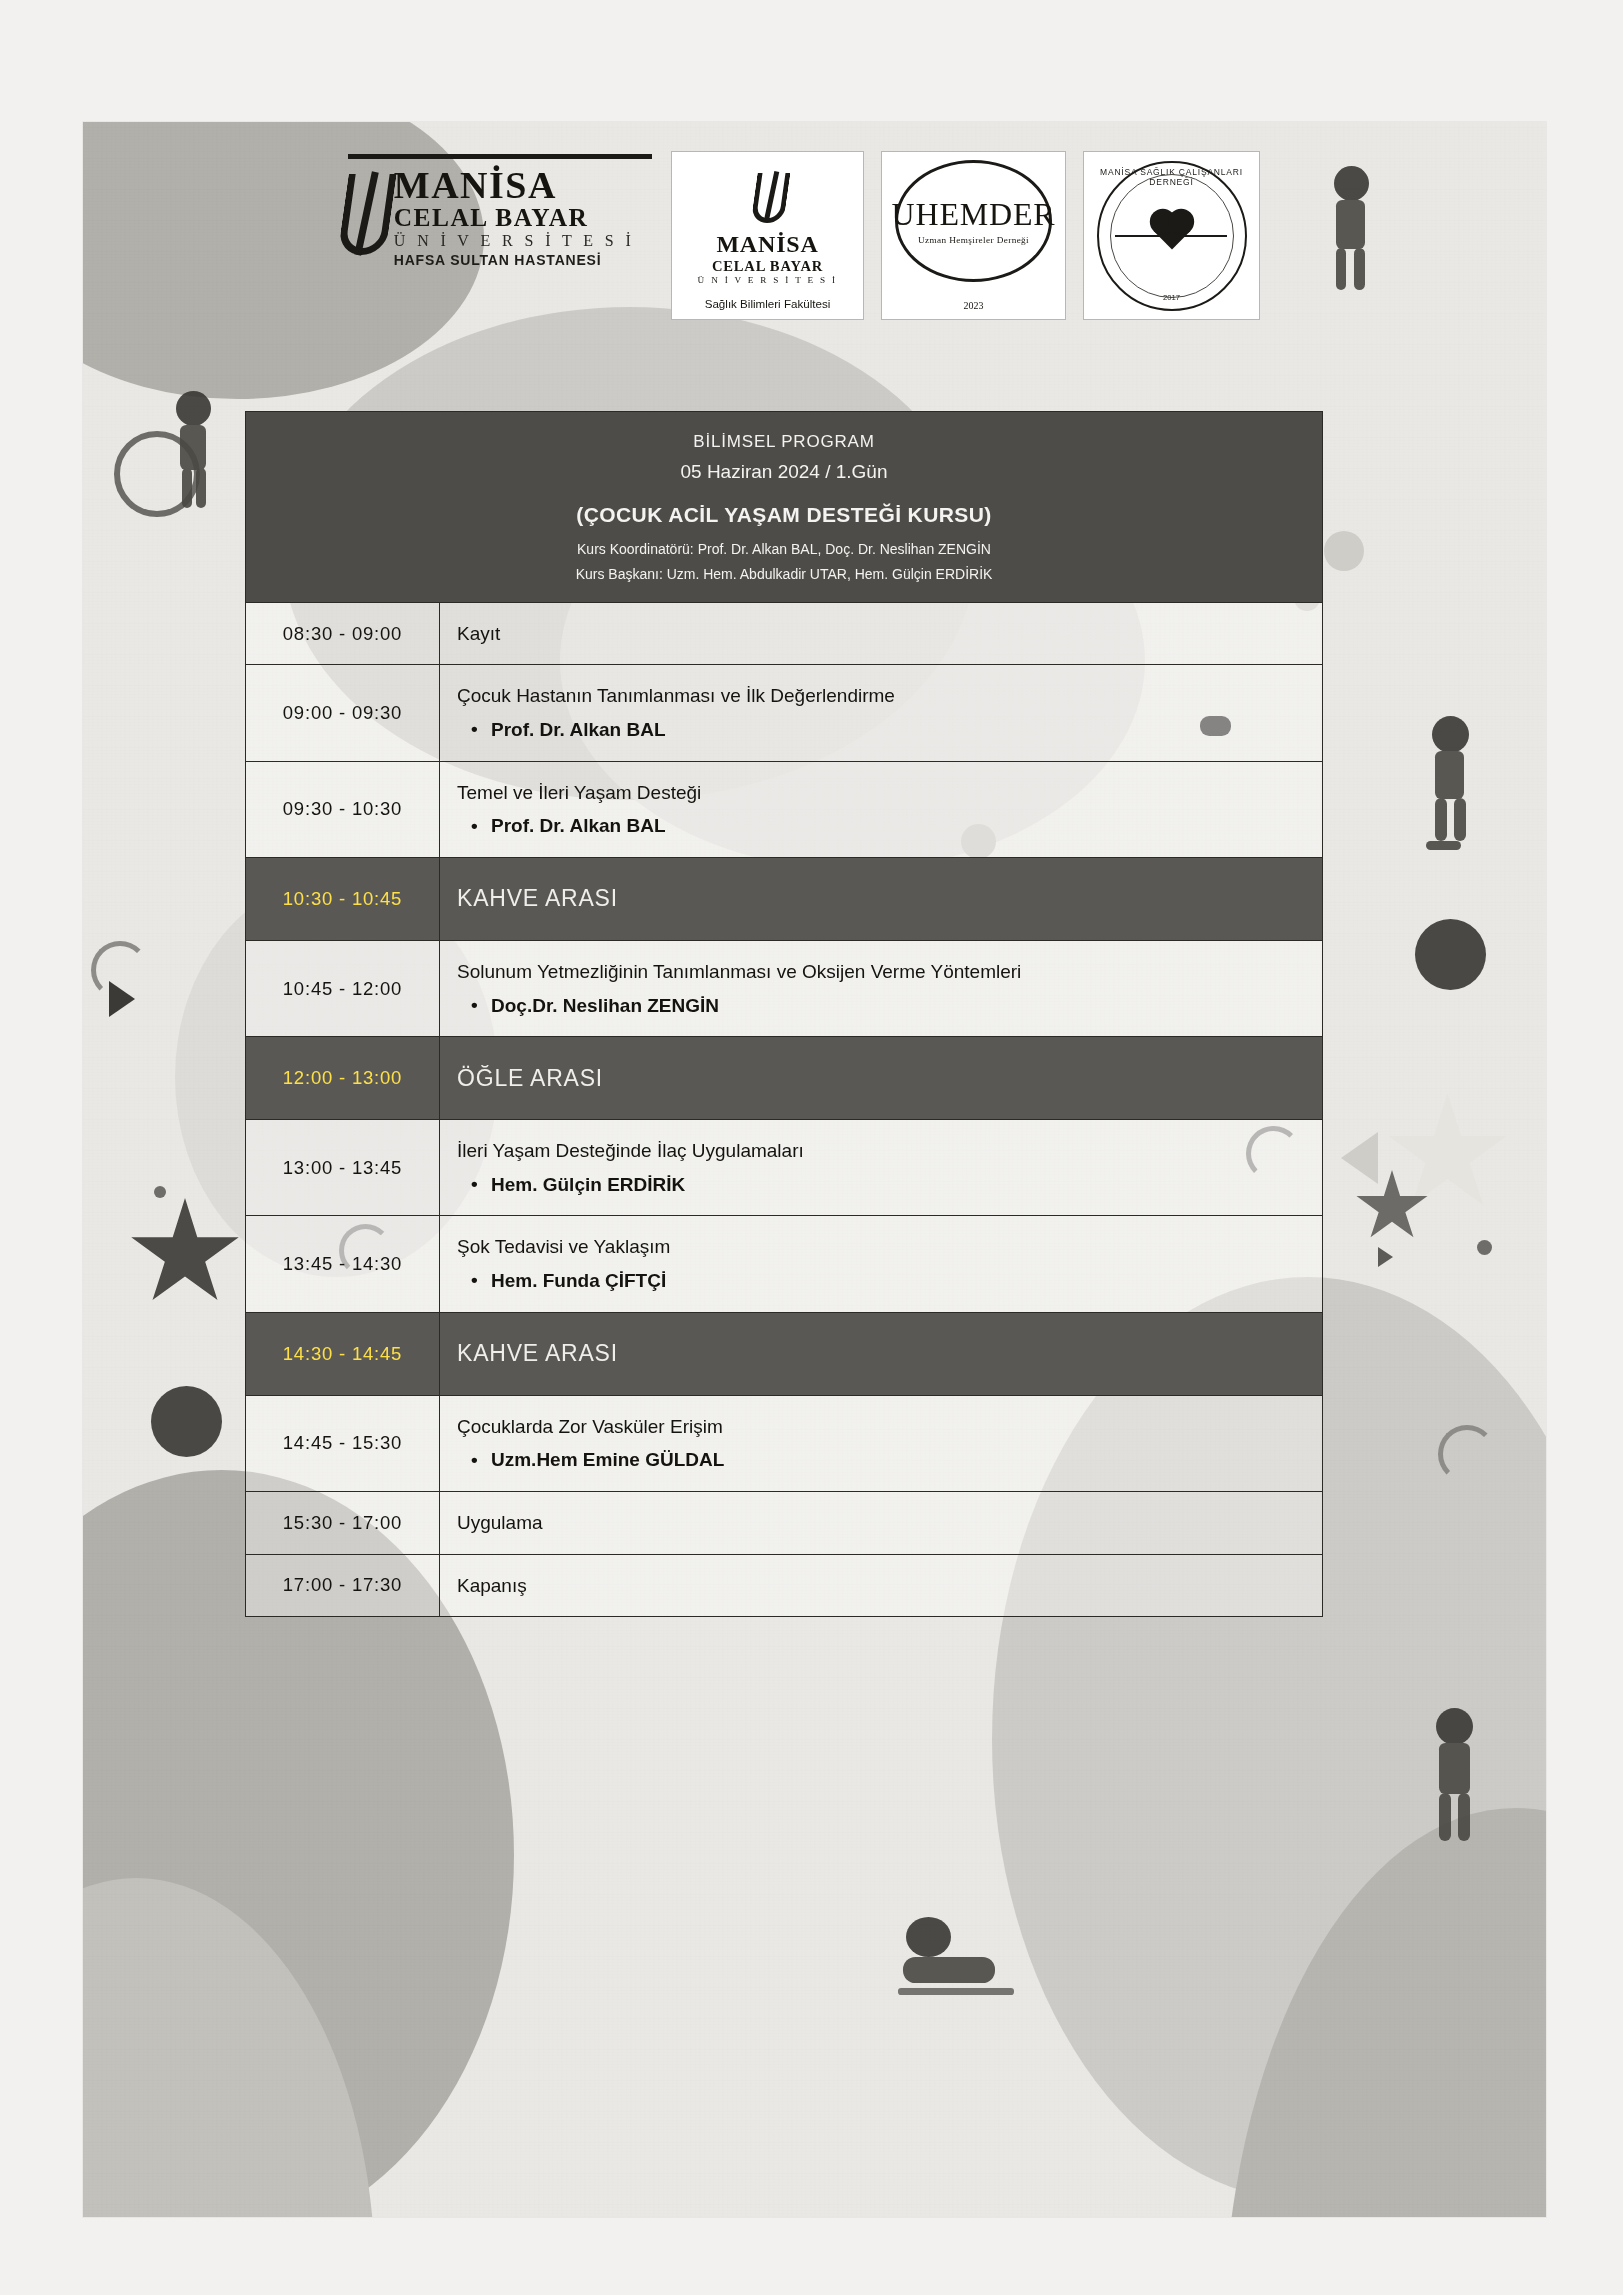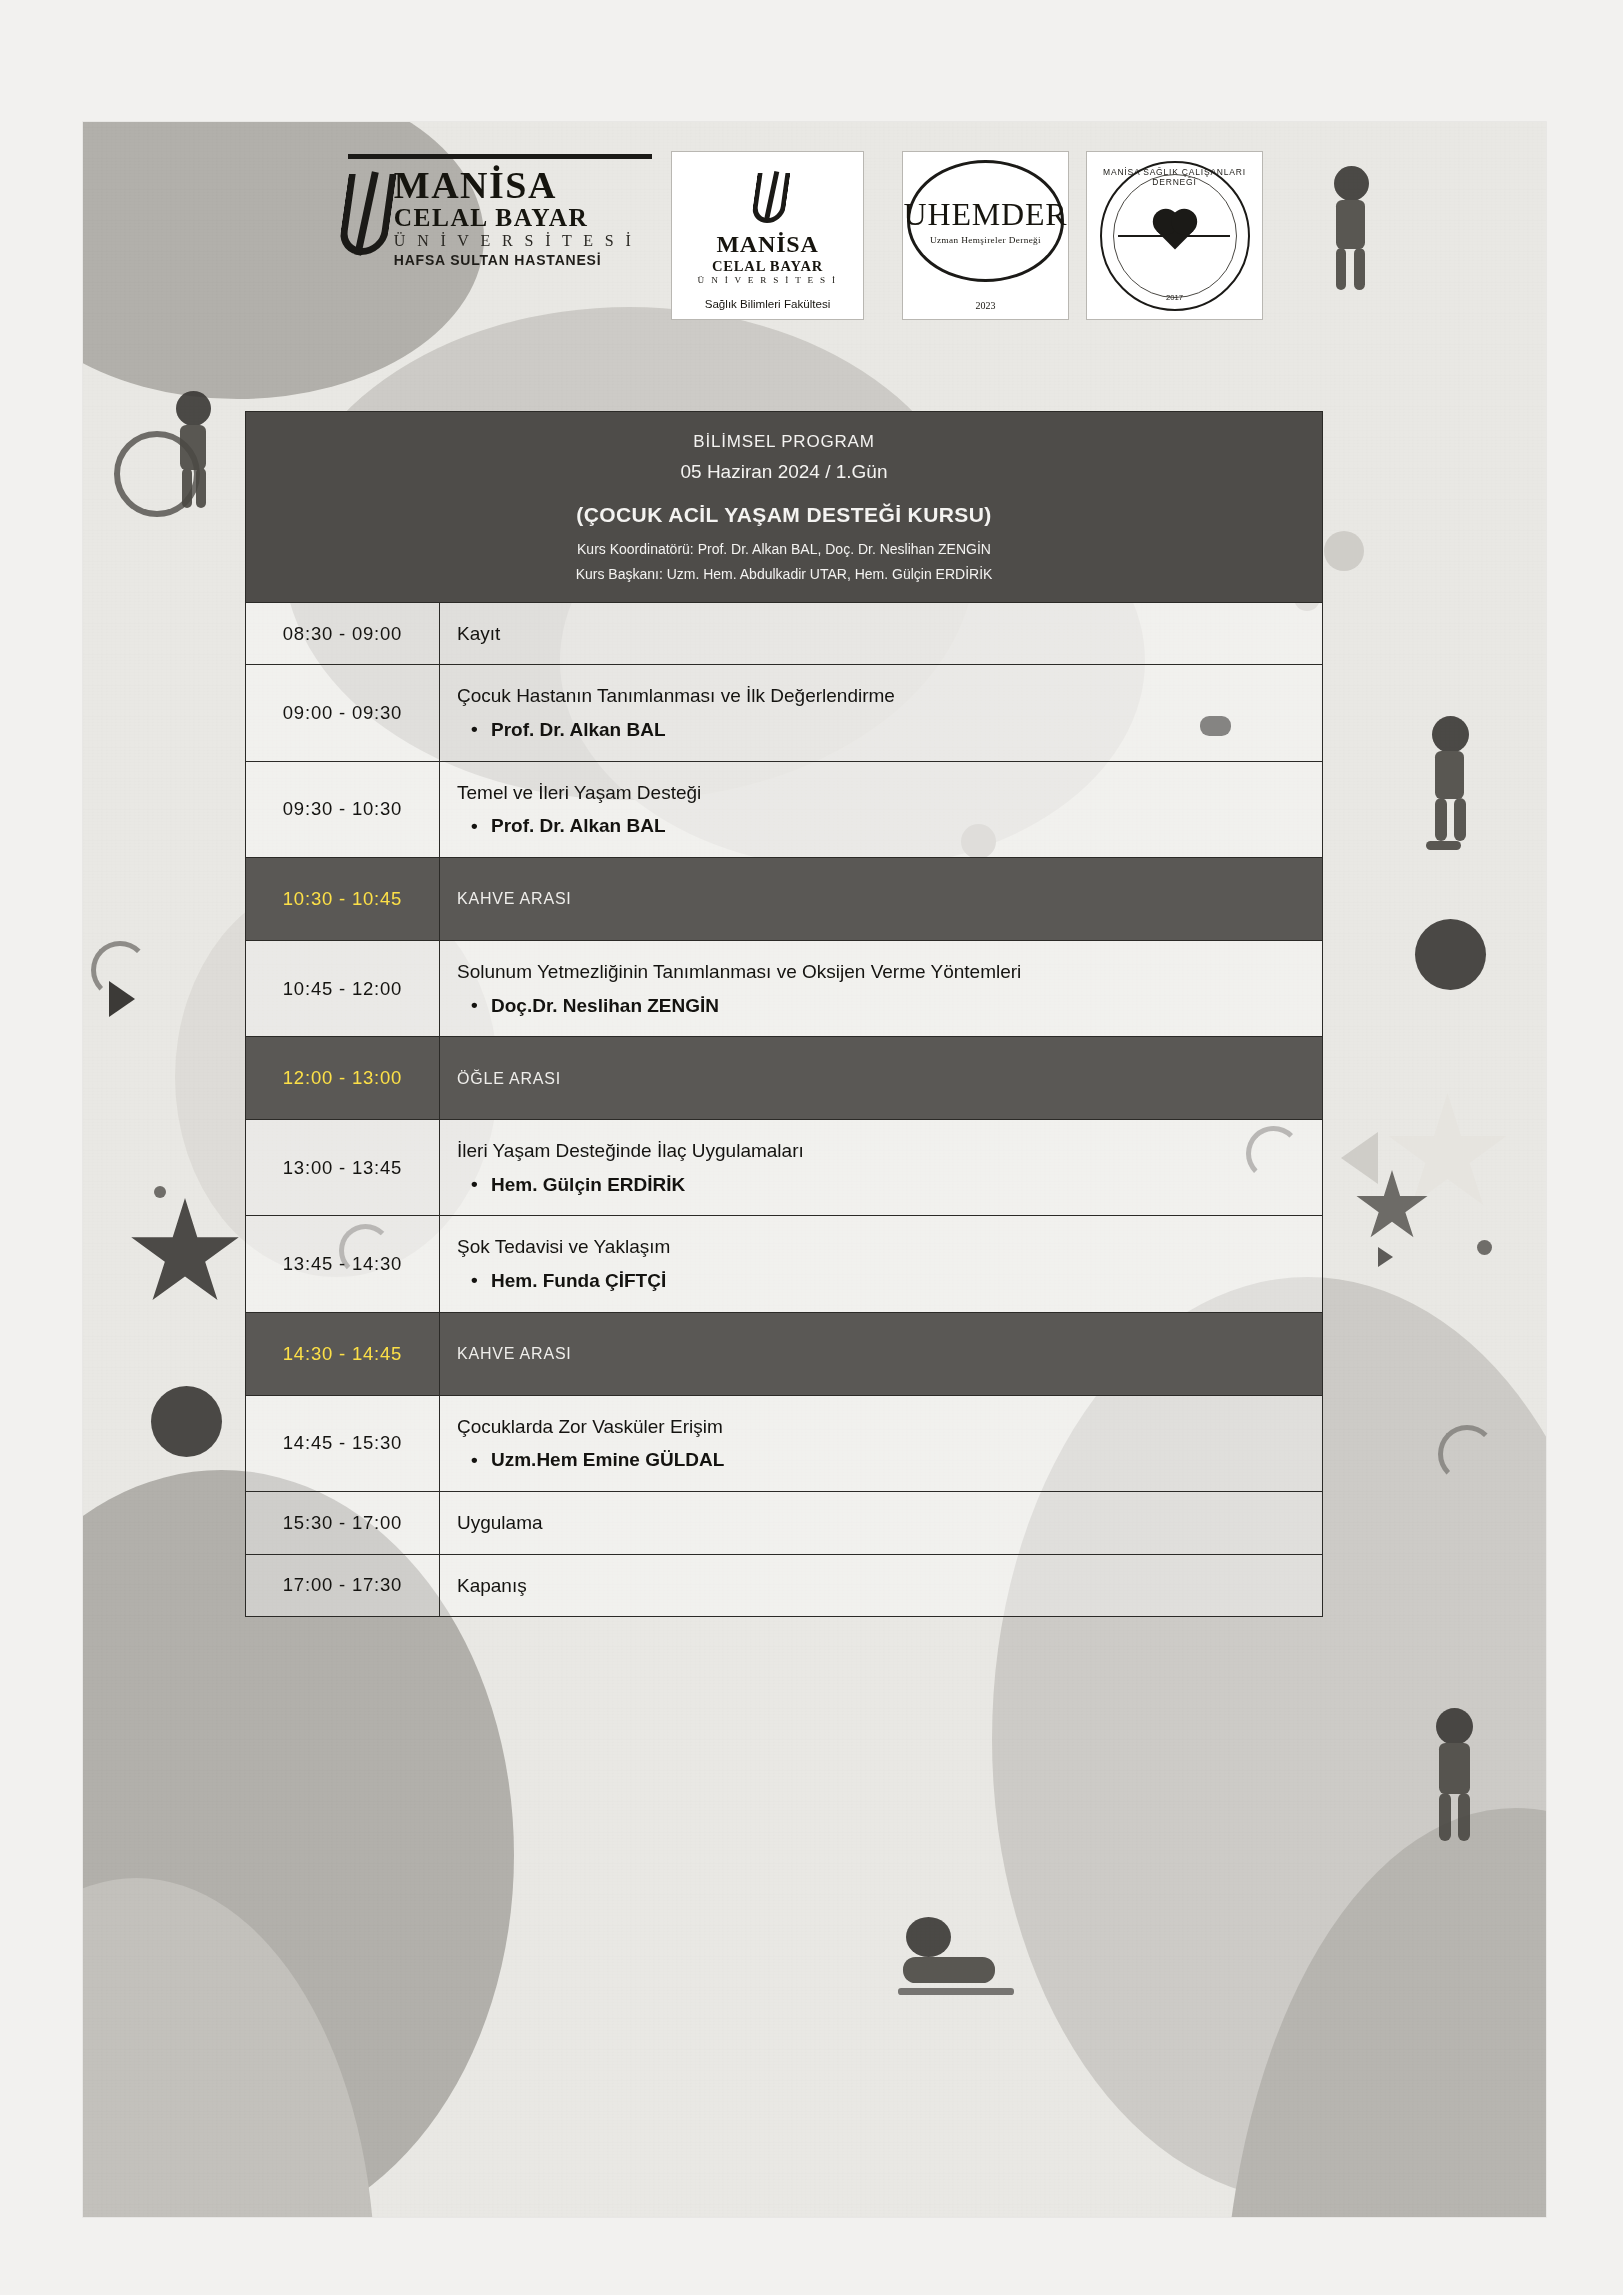--- a/index.html
+++ b/index.html
@@ -150,21 +150,21 @@
     content: "";
     position: absolute; left: 24px; top: 0;
     width: 5.4px; height: 51px; background: #1b1a17; transform: rotate(12deg);
   }
   .sbf-l1 { font-family: "Liberation Serif", serif; font-weight: bold; font-size: 24px; letter-spacing: 0.8px; }
   .sbf-l2 { font-family: "Liberation Serif", serif; font-weight: bold; font-size: 14.6px; letter-spacing: 0.8px; }
   .sbf-l3 { font-family: "Liberation Serif", serif; font-size: 9.2px; letter-spacing: 2.3px; }
   .sbf-l4 { font-family: "Liberation Sans", sans-serif; font-weight: normal; font-size: 11.6px; margin-top: 12.3px; }
 
   .logo-uhemder {
-    width: 167px; height: 169px; margin-left: 21px;
+    width: 185px; height: 169px;
   }
   .uhem-circle {
     width: 151px; height: 116px;
     border: 3.1px solid #1b1a17;
     border-radius: 50%;
     display: flex; flex-direction: column;
     align-items: center; justify-content: center;
   }
   .uhem-l1 { font-family: "Liberation Serif", serif; font-size: 32px; letter-spacing: 0.8px; }
   .uhem-l2 { font-family: "Liberation Serif", serif; font-size: 9.2px; letter-spacing: 0.4px; margin-top: 2.3px;}
@@ -279,21 +279,21 @@
     left: -20px;
     top: -0.8px;
     font-weight: bold;
   }
   tr.break-row td {
     background: #5a5855;
     color: #efeeeb;
     height: 48px;
   }
   tr.break-row .time-cell { font-size: 18.5px; color: #fde047; }
-  tr.break-row .topic-cell { font-size: 16px; color: #efeeeb; letter-spacing: 0.8px; padding-left: 17px; }
+  tr.break-row .topic-cell { font-size: 23px; color: #efeeeb; letter-spacing: 0.8px; padding-left: 17px; }
   tr.plain-row .topic-cell { font-size: 19px; }
 
   
   .kid {
     position: absolute;
     opacity: .9;
   }
   .kid-body { position: absolute; background: #4a4843; border-radius: 6.2px; }
   .kid-head { position: absolute; background: #3a3835; border-radius: 50%; }
   .hoop {

